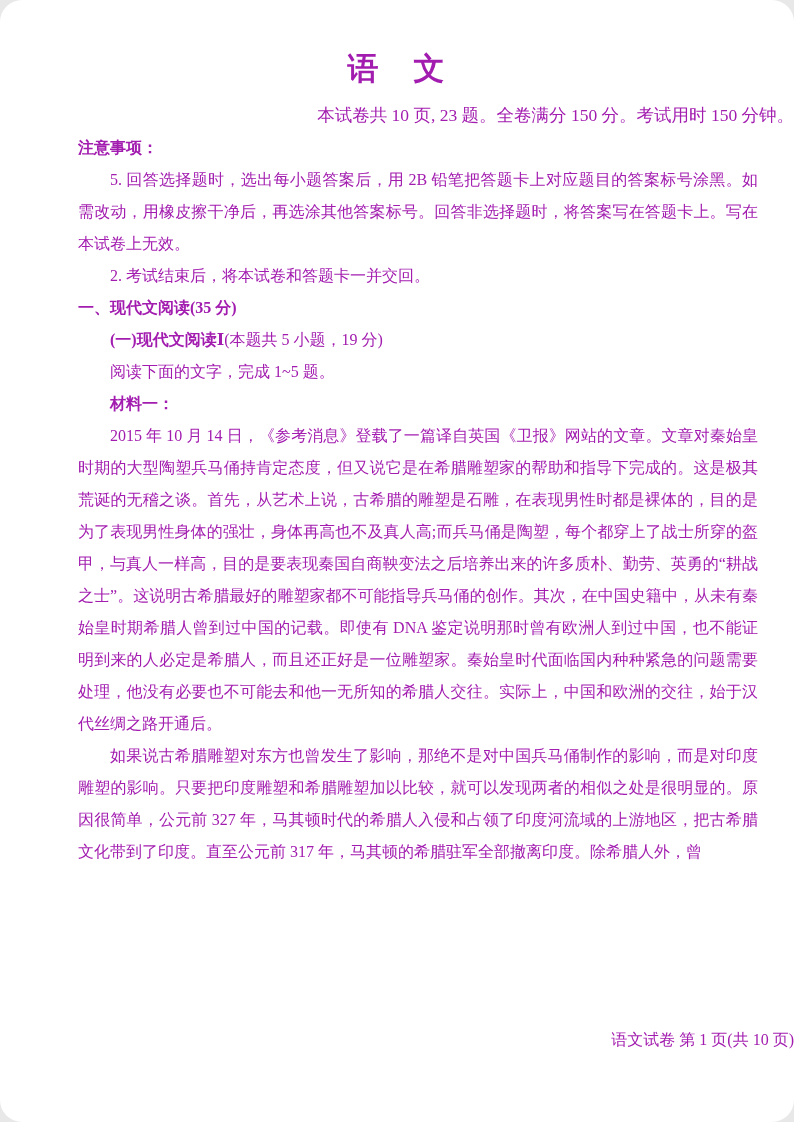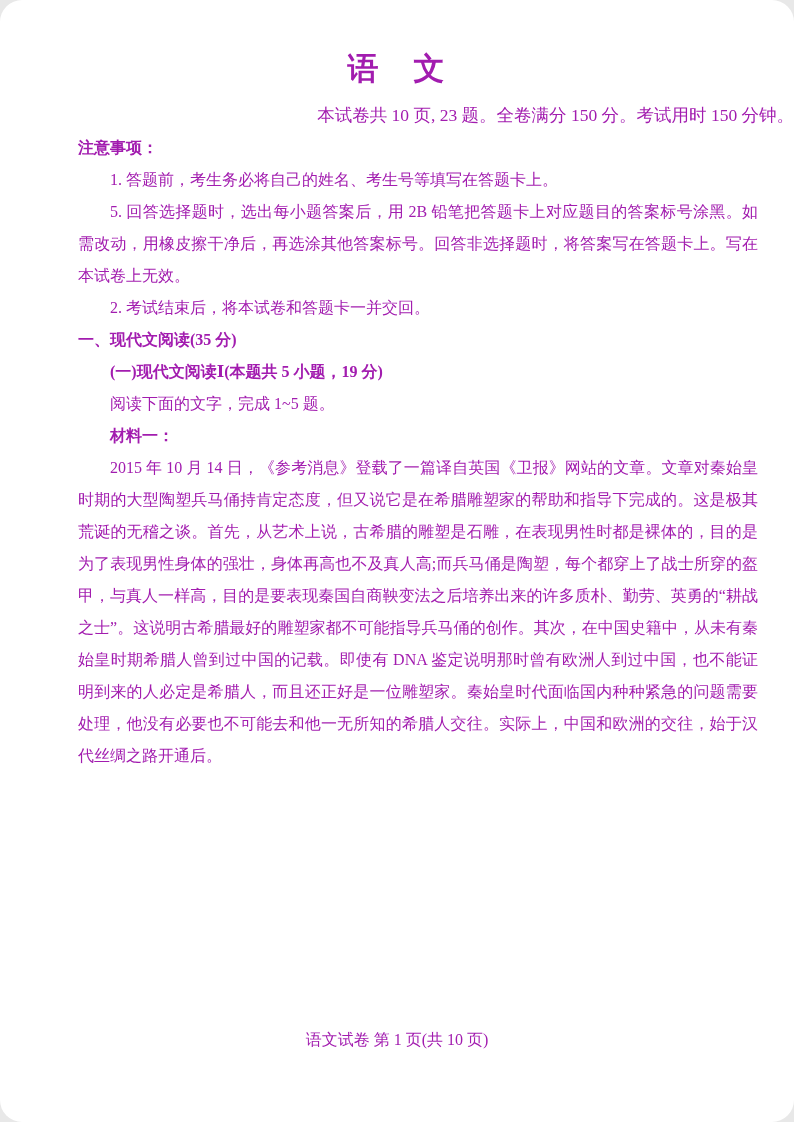--- a/index.html
+++ b/index.html
@@ -37,59 +37,59 @@
     padding: 4px 36px 0 78px;
     font-size: 16px;
     line-height: 32px;
     text-align: justify;
   }
   .content p {
     margin: 0;
   }
   .indent { text-indent: 2em; }
   .bold { font-weight: 700; }
-  .regular { font-weight: 700; }
+  .regular { font-weight: 400; }
   .footer {
     position: absolute;
     top: 1026px;
     left: 0;
     width: 100%;
-    text-align: center;
+    text-align: right;
     font-size: 16px;
     line-height: 28px;
   }
 </style>
 </head>
 <body>
 
 <div class="page">
 
   <h1 class="title">语　文</h1>
 
   <p class="subtitle">本试卷共 10 页, 23 题。全卷满分 150 分。考试用时 150 分钟。</p>
 
   <div class="content">
 
     <p class="bold">注意事项：</p>
 
-    <p class="indent">1. 答题前，考生务必将自己的姓名、考生号等填写在答题卡上。</p>
 
     <p class="indent">5. 回答选择题时，选出每小题答案后，用 2B 铅笔把答题卡上对应题目的答案标号涂黑。如需改动，用橡皮擦干净后，再选涂其他答案标号。回答非选择题时，将答案写在答题卡上。写在本试卷上无效。</p>
 
     <p class="indent">2. 考试结束后，将本试卷和答题卡一并交回。</p>
 
     <p class="bold">一、现代文阅读(35 分)</p>
 
     <p class="indent"><span class="bold">(一)现代文阅读Ⅰ</span><span class="regular">(本题共 5 小题，19 分)</span></p>
 
     <p class="indent">阅读下面的文字，完成 1~5 题。</p>
 
     <p class="bold indent">材料一：</p>
 
 
     <p class="indent">2015 年 10 月 14 日，《参考消息》登载了一篇译自英国《卫报》网站的文章。文章对秦始皇时期的大型陶塑兵马俑持肯定态度，但又说它是在希腊雕塑家的帮助和指导下完成的。这是极其荒诞的无稽之谈。首先，从艺术上说，古希腊的雕塑是石雕，在表现男性时都是裸体的，目的是为了表现男性身体的强壮，身体再高也不及真人高;而兵马俑是陶塑，每个都穿上了战士所穿的盔甲，与真人一样高，目的是要表现秦国自商鞅变法之后培养出来的许多质朴、勤劳、英勇的“耕战之士”。这说明古希腊最好的雕塑家都不可能指导兵马俑的创作。其次，在中国史籍中，从未有秦始皇时期希腊人曾到过中国的记载。即使有 DNA 鉴定说明那时曾有欧洲人到过中国，也不能证明到来的人必定是希腊人，而且还正好是一位雕塑家。秦始皇时代面临国内种种紧急的问题需要处理，他没有必要也不可能去和他一无所知的希腊人交往。实际上，中国和欧洲的交往，始于汉代丝绸之路开通后。</p>
 
+    <p class="indent">如果说古希腊雕塑对东方也曾发生了影响，那绝不是对中国兵马俑制作的影响，而是对印度雕塑的影响。只要把印度雕塑和希腊雕塑加以比较，就可以发现两者的相似之处是很明显的。原因很简单，公元前 327 年，马其顿时代的希腊人入侵和占领了印度河流域的上游地区，把古希腊文化带到了印度。直至公元前 317 年，马其顿的希腊驻军全部撤离印度。除希腊人外，曾</p>
 
   </div>
 
   <div class="footer">语文试卷 第 1 页(共 10 页)</div>
 
 </div>
 
 </body></html>

